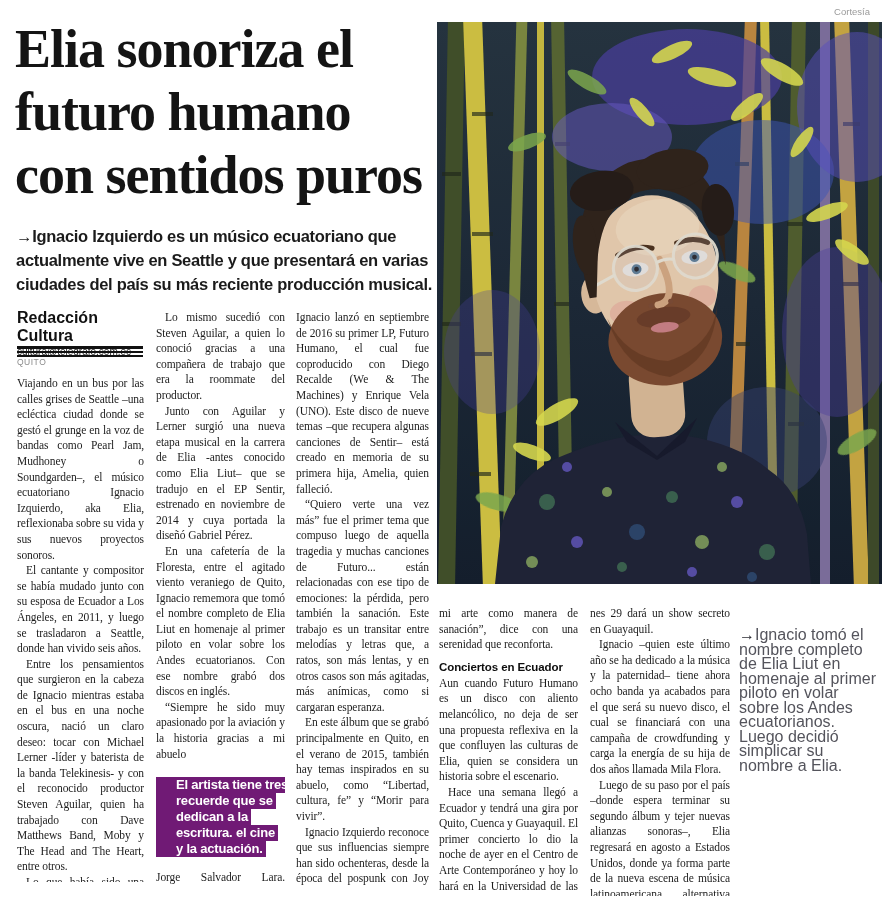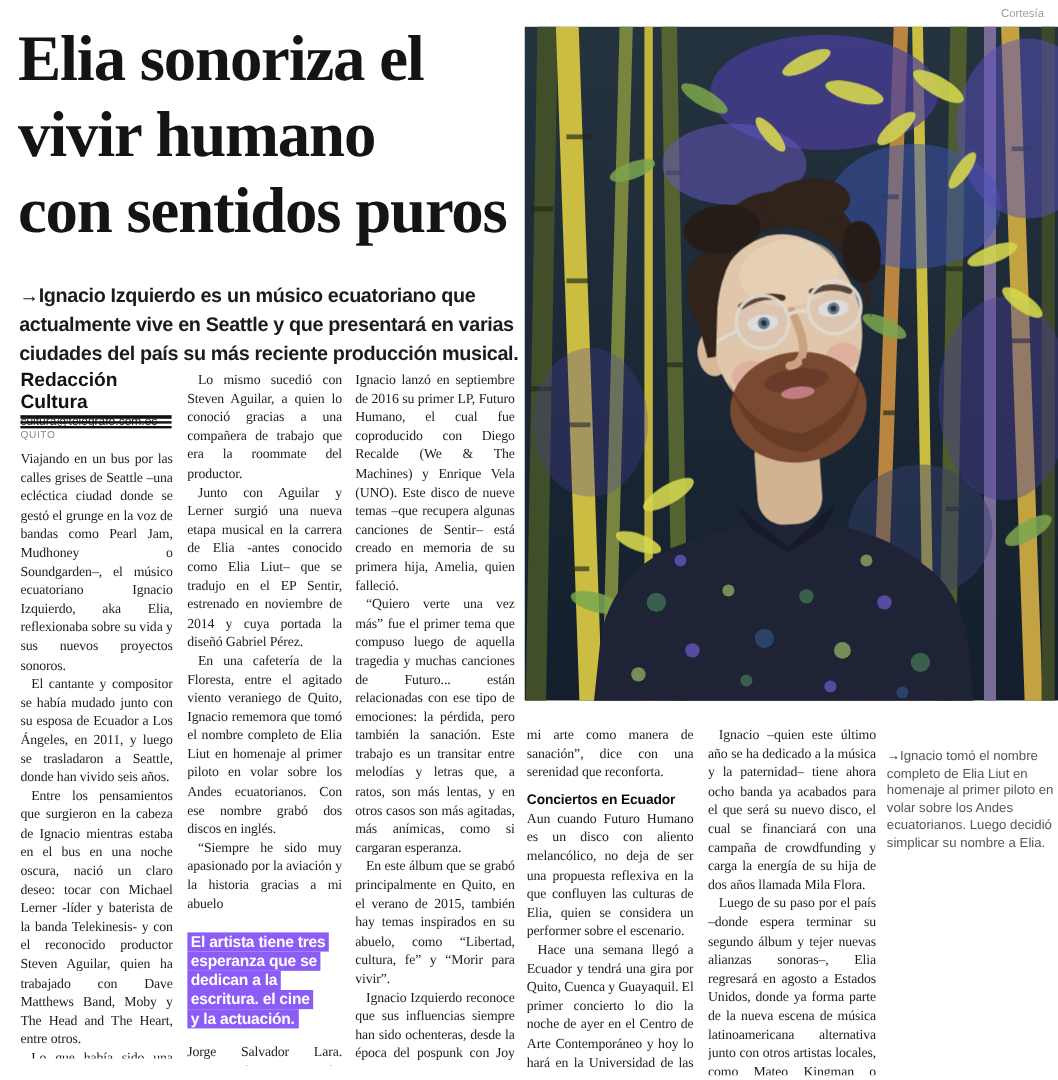--- a/index.html
+++ b/index.html
@@ -5,21 +5,21 @@
   html,body{margin:0;padding:0;background:#ffffff;}
   #page{position:relative;width:882px;height:900px;background:#fff;overflow:hidden;
         font-family:"Liberation Serif",serif;color:#1c1c1c;border-radius:19px;}
 
   .credit{position:absolute;top:6px;left:437px;width:433px;text-align:right;
           font-family:"Liberation Sans",sans-serif;font-size:9.5px;color:#9a9a9a;}
 
   .headline{position:absolute;left:15px;top:18px;width:430px;
             font-family:"Liberation Serif",serif;font-weight:700;color:#141414;
             font-size:54px;line-height:63px;letter-spacing:-1px;}
-  .standfirst{position:absolute;left:16px;top:235px;width:424px;
+  .standfirst{position:absolute;left:16px;top:224px;width:424px;
               font-family:"Liberation Sans",sans-serif;font-weight:700;
               font-size:16.5px;line-height:24px;color:#1b1b1b;letter-spacing:-0.3px;}
 
   .byline{position:absolute;left:17px;top:309px;width:127px;
           font-family:"Liberation Sans",sans-serif;}
   .byline .author{font-size:16px;font-weight:700;color:#111;}
   .byline .email{font-size:10px;font-weight:400;color:#222;margin-top:1px;}
   .byline .city{font-size:8.5px;color:#8a8a8a;margin-top:0;letter-spacing:.5px;}
 
   .rule{position:absolute;left:17px;top:346px;width:126px;}
@@ -33,44 +33,44 @@
   .col p.ind{text-indent:9px;}
   #col1{left:17px;top:376px;width:127px;height:506px;}
   #col2{left:156px;top:310px;width:129px;height:578px;}
   #col3{left:296px;top:310px;width:133px;height:578px;}
   #col4{left:439px;top:606px;width:139px;height:286px;}
   #col5{left:590px;top:606px;width:140px;height:290px;}
 
   .pull-quote{margin:15px 0 13px 0;font-family:"Liberation Sans",sans-serif;
               font-weight:700;font-size:13px;line-height:13px;letter-spacing:-0.2px;}
   .pull-quote .pq-line{display:block;width:max-content;max-width:129px;
-              background:#8b5cf6;color:#ffffff;padding:1px 3px 2px 3px;}
+              background:#701a75;color:#ffffff;padding:1px 3px 2px 20px;}
 
   .subhead{font-family:"Liberation Sans",sans-serif;font-weight:700;
            font-size:11.5px;line-height:14px;color:#0d0d0d;margin:7px 0 2px 0;
            text-align:left;}
 
   .photo{position:absolute;left:437px;top:22px;width:445px;height:562px;overflow:hidden;}
   .photo svg{display:block;}
 
   .caption{position:absolute;left:739px;top:612px;width:142px;
-           font-family:"Liberation Sans",sans-serif;font-size:11px;
+           font-family:"Liberation Sans",sans-serif;font-size:16px;
            line-height:14.5px;color:#54545c;text-align:left;}
   .cap-arrow{color:#2b2b33;font-weight:700;}
 </style>
 </head>
 <body>
 
 <div id="page">
 
   <div class="credit">Cortesía</div>
 
   <div class="headline">
     <div>Elia sonoriza el</div>
-    <div>vivir humano</div>
+    <div>futuro humano</div>
     <div>con sentidos puros</div>
   </div>
 
   <div class="standfirst">→Ignacio Izquierdo es un músico ecuatoriano que actualmente vive en Seattle y que presentará en varias ciudades del país su más reciente producción musical.</div>
 
   <div class="byline">
     <div class="author">Redacción Cultura</div>
     <div class="email">cultura@telegrafo.com.ec</div>
     <div class="city">QUITO</div>
   </div>
@@ -226,45 +226,46 @@
 
   </div>
 
   <div id="col2" class="col">
     <p class="ind">Lo mismo sucedió con Steven Aguilar, a quien lo conoció gracias a una compañera de trabajo que era la roommate del productor.</p>
     <p class="ind">Junto con Aguilar y Lerner surgió una nueva etapa musical en la carrera de Elia -antes conocido como Elia Liut– que se tradujo en el EP Sentir, estrenado en noviembre de 2014 y cuya portada la diseñó Gabriel Pérez.</p>
     <p class="ind">En una cafetería de la Floresta, entre el agitado viento veraniego de Quito, Ignacio rememora que tomó el nombre completo de Elia Liut en homenaje al primer piloto en volar sobre los Andes ecuatorianos. Con ese nombre grabó dos discos en inglés.</p>
     <p class="ind">“Siempre he sido muy apasionado por la aviación y la historia gracias a mi abuelo</p>
     <div class="pull-quote">
       <span class="pq-line">El artista tiene tres</span>
-      <span class="pq-line">esperanza que se</span>
+      <span class="pq-line">recuerde que se</span>
       <span class="pq-line">dedican a la</span>
       <span class="pq-line">escritura. el cine</span>
       <span class="pq-line">y la actuación.</span>
     </div>
     <p>Jorge Salvador Lara. Nuestra historia se ha olvidado de Elia Liut, así que me interesó hacer un proyecto que recuerde al personaje para generar curiosidad entre el público. Pasó el tiempo y simplifiqué el nombre –solo Elia– porque me di cuenta de que estaba asumiendo más presencia en línea el Elia músico, que el piloto. Fue un tema de respeto, de darme cuenta de que ocupaba un espacio que no me correspondía”, precisa el músico.</p>
 
   </div>
 
   <div id="col3" class="col">
     <p>Ignacio lanzó en septiembre de 2016 su primer LP, Futuro Humano, el cual fue coproducido con Diego Recalde (We &amp; The Machines) y Enrique Vela (UNO). Este disco de nueve temas –que recupera algunas canciones de Sentir– está creado en memoria de su primera hija, Amelia, quien falleció.</p>
     <p class="ind">“Quiero verte una vez más” fue el primer tema que compuso luego de aquella tragedia y muchas canciones de Futuro... están relacionadas con ese tipo de emociones: la pérdida, pero también la sanación. Este trabajo es un transitar entre melodías y letras que, a ratos, son más lentas, y en otros casos son más agitadas, más anímicas, como si cargaran esperanza.</p>
     <p class="ind">En este álbum que se grabó principalmente en Quito, en el verano de 2015, también hay temas inspirados en su abuelo, como “Libertad, cultura, fe” y “Morir para vivir”.</p>
     <p class="ind">Ignacio Izquierdo reconoce que sus influencias siempre han sido ochenteras, desde la época del pospunk con Joy Division a New Order, que es más la new wave del pop alternativo.</p>
 
   </div>
 
   <div id="col4" class="col">
     <p>mi arte como manera de sanación”, dice con una serenidad que reconforta.</p>
     <div class="subhead">Conciertos en Ecuador</div>
-    <p>Aun cuando Futuro Humano es un disco con aliento melancólico, no deja de ser una propuesta reflexiva en la que confluyen las culturas de Elia, quien se considera un performer sobre el escenario.</p>
+    <p>Aun cuando Futuro Humano es un disco con aliento melancólico, no deja de ser una propuesta reflexiva en la que confluyen las culturas de Elia, quien se considera un historia sobre el escenario.</p>
     <p class="ind">Hace una semana llegó a Ecuador y tendrá una gira por Quito, Cuenca y Guayaquil. El primer concierto lo dio la noche de ayer en el Centro de Arte Contemporáneo y hoy lo hará en la Universidad de las Américas, donde a su vez dictará una máster class a los alumnos de música.</p>
 
   </div>
 
   <div id="col5" class="col">
+    <p>nes 29 dará un show secreto en Guayaquil.</p>
     <p class="ind">Ignacio –quien este último año se ha dedicado a la música y la paternidad– tiene ahora ocho banda ya acabados para el que será su nuevo disco, el cual se financiará con una campaña de crowdfunding y carga la energía de su hija de dos años llamada Mila Flora.</p>
     <p class="ind"><span>Luego de su paso por el país –donde espera terminar su segundo álbum y tejer nuevas alianzas sonoras–, Elia regresará en agosto a Estados Unidos, donde ya forma parte de la nueva escena de música latinoamericana alternativa junto con otros artistas locales, como Mateo Kingman o Nicola Cruz, con quienes guarda ciertas relaciones sonoras. (I)</span> </p>
   </div>
 
   <p class="caption"><span class="cap-arrow">→</span><span>Ignacio tomó el nombre completo de Elia Liut en homenaje al primer piloto en volar sobre los Andes ecuatorianos. Luego decidió simplicar su nombre a Elia.</span></p>
 
 </div>
 
 </body></html>

